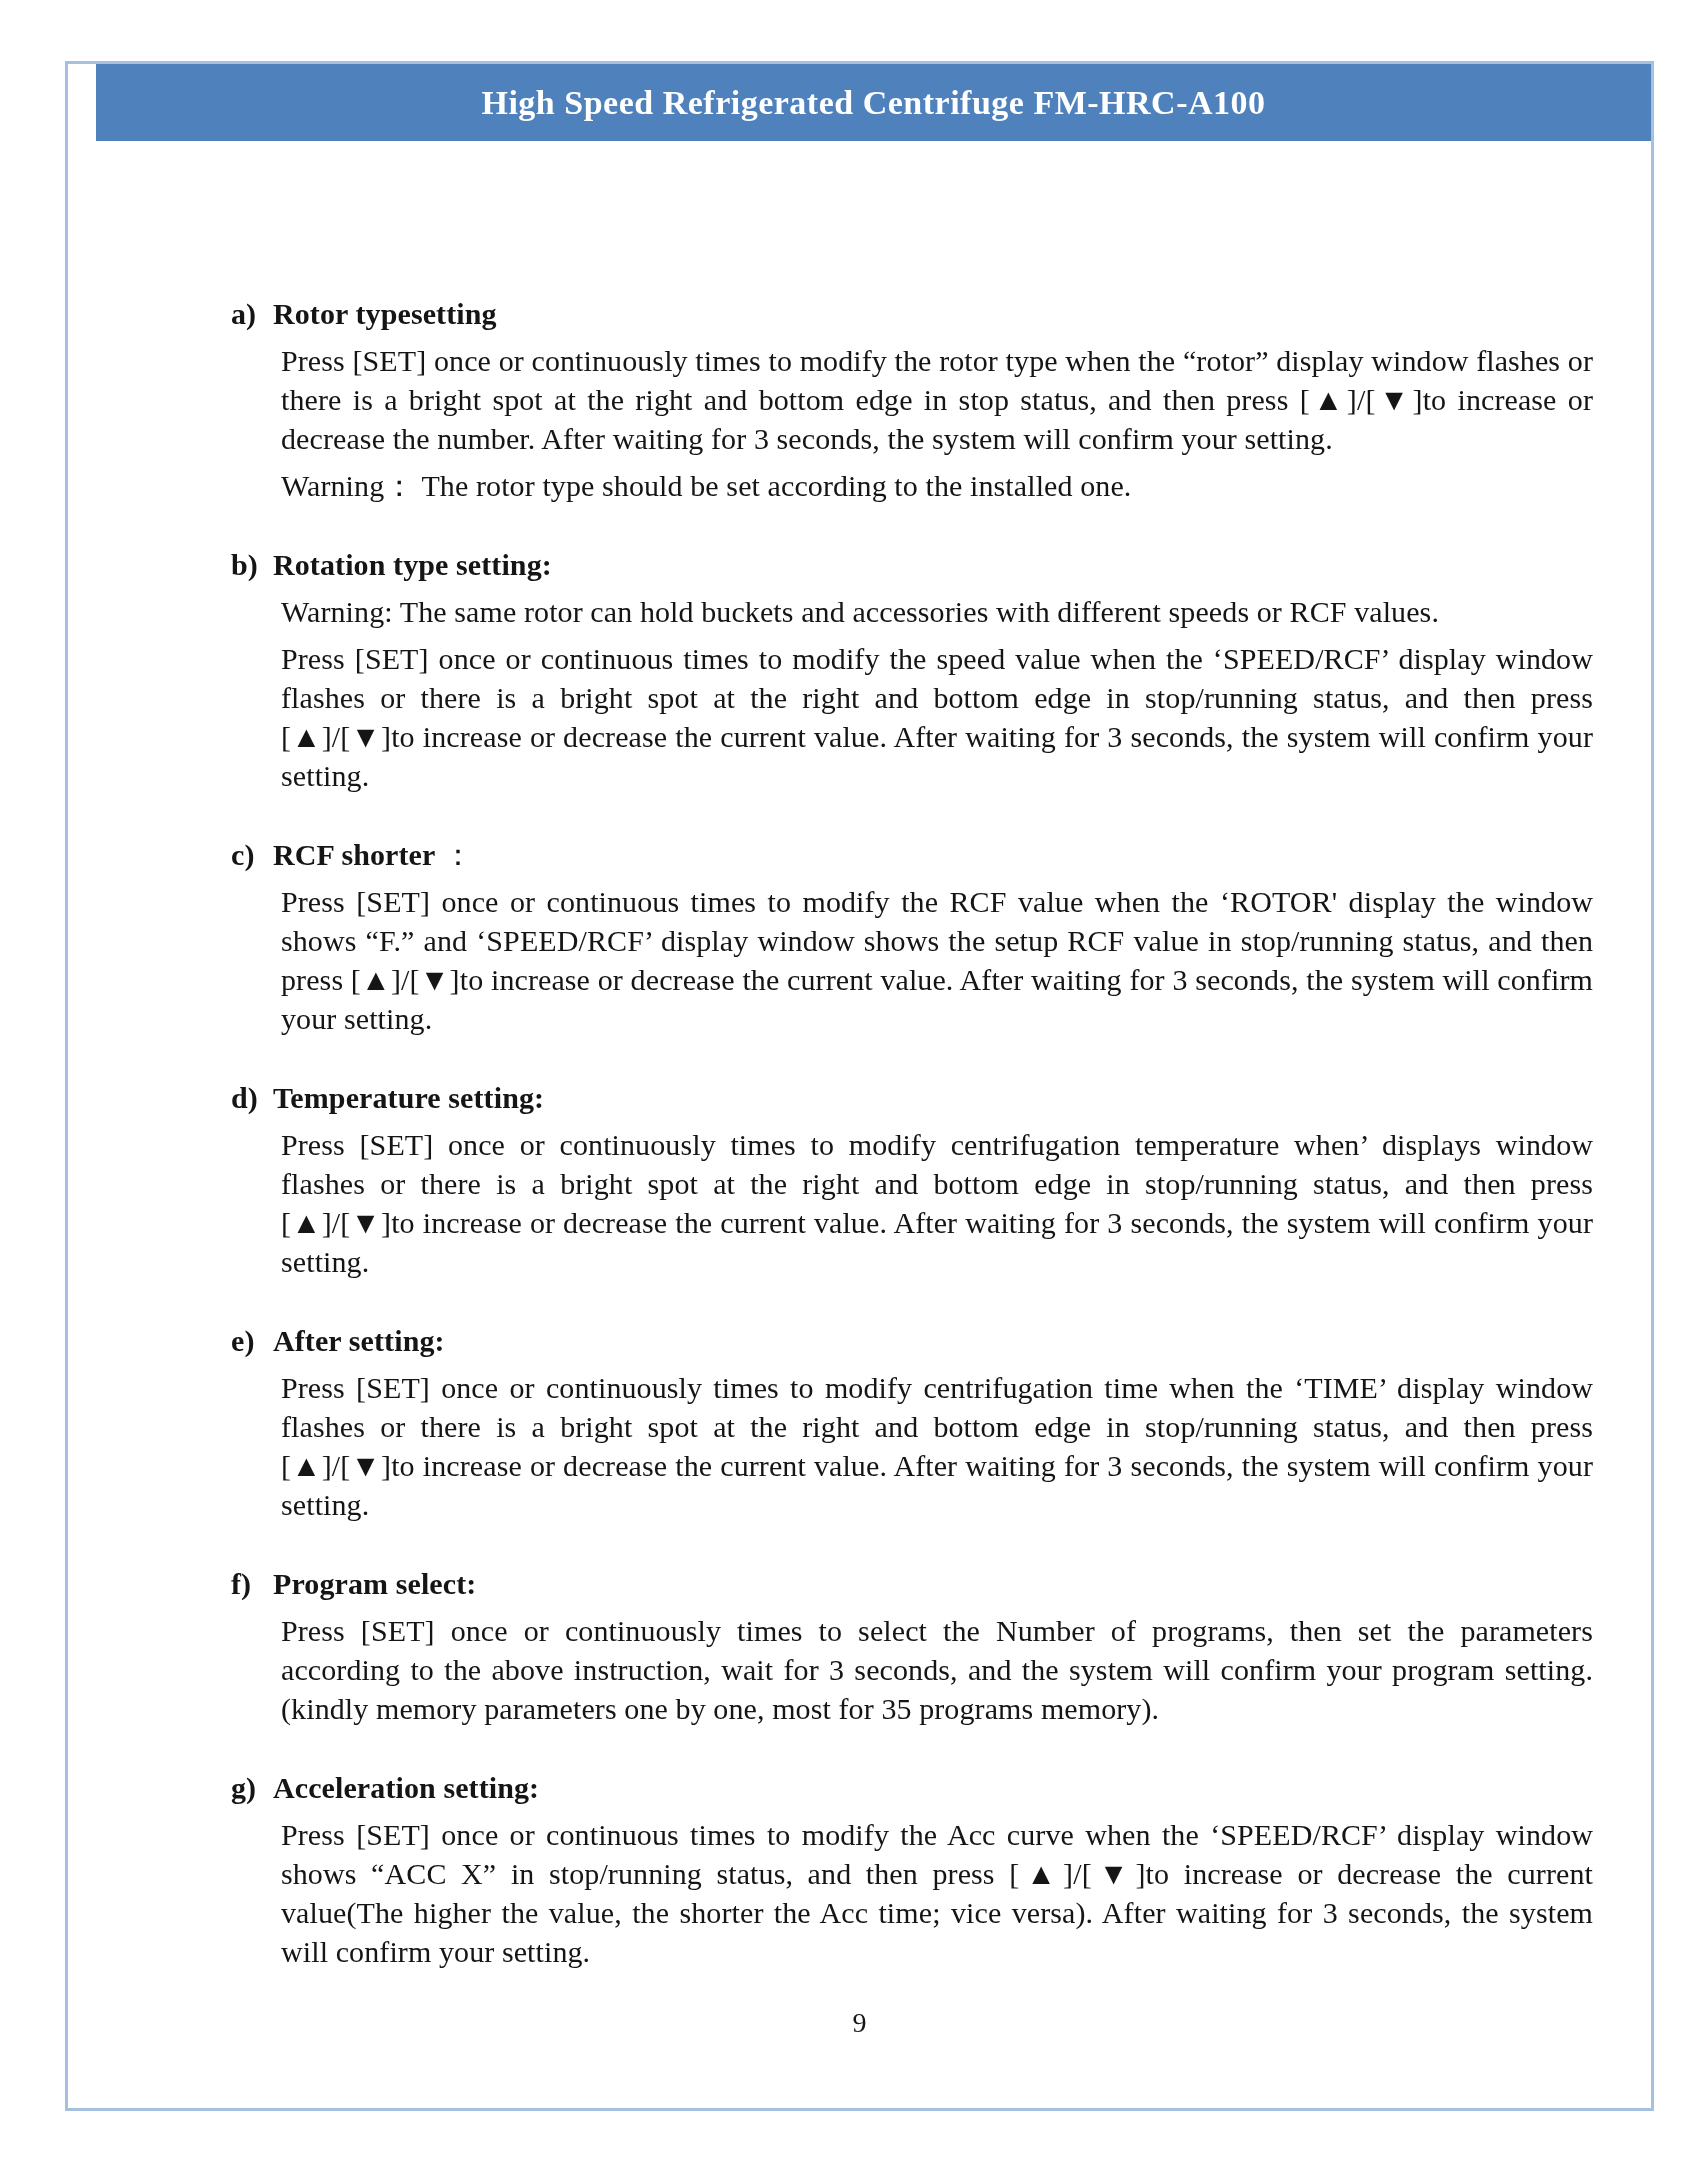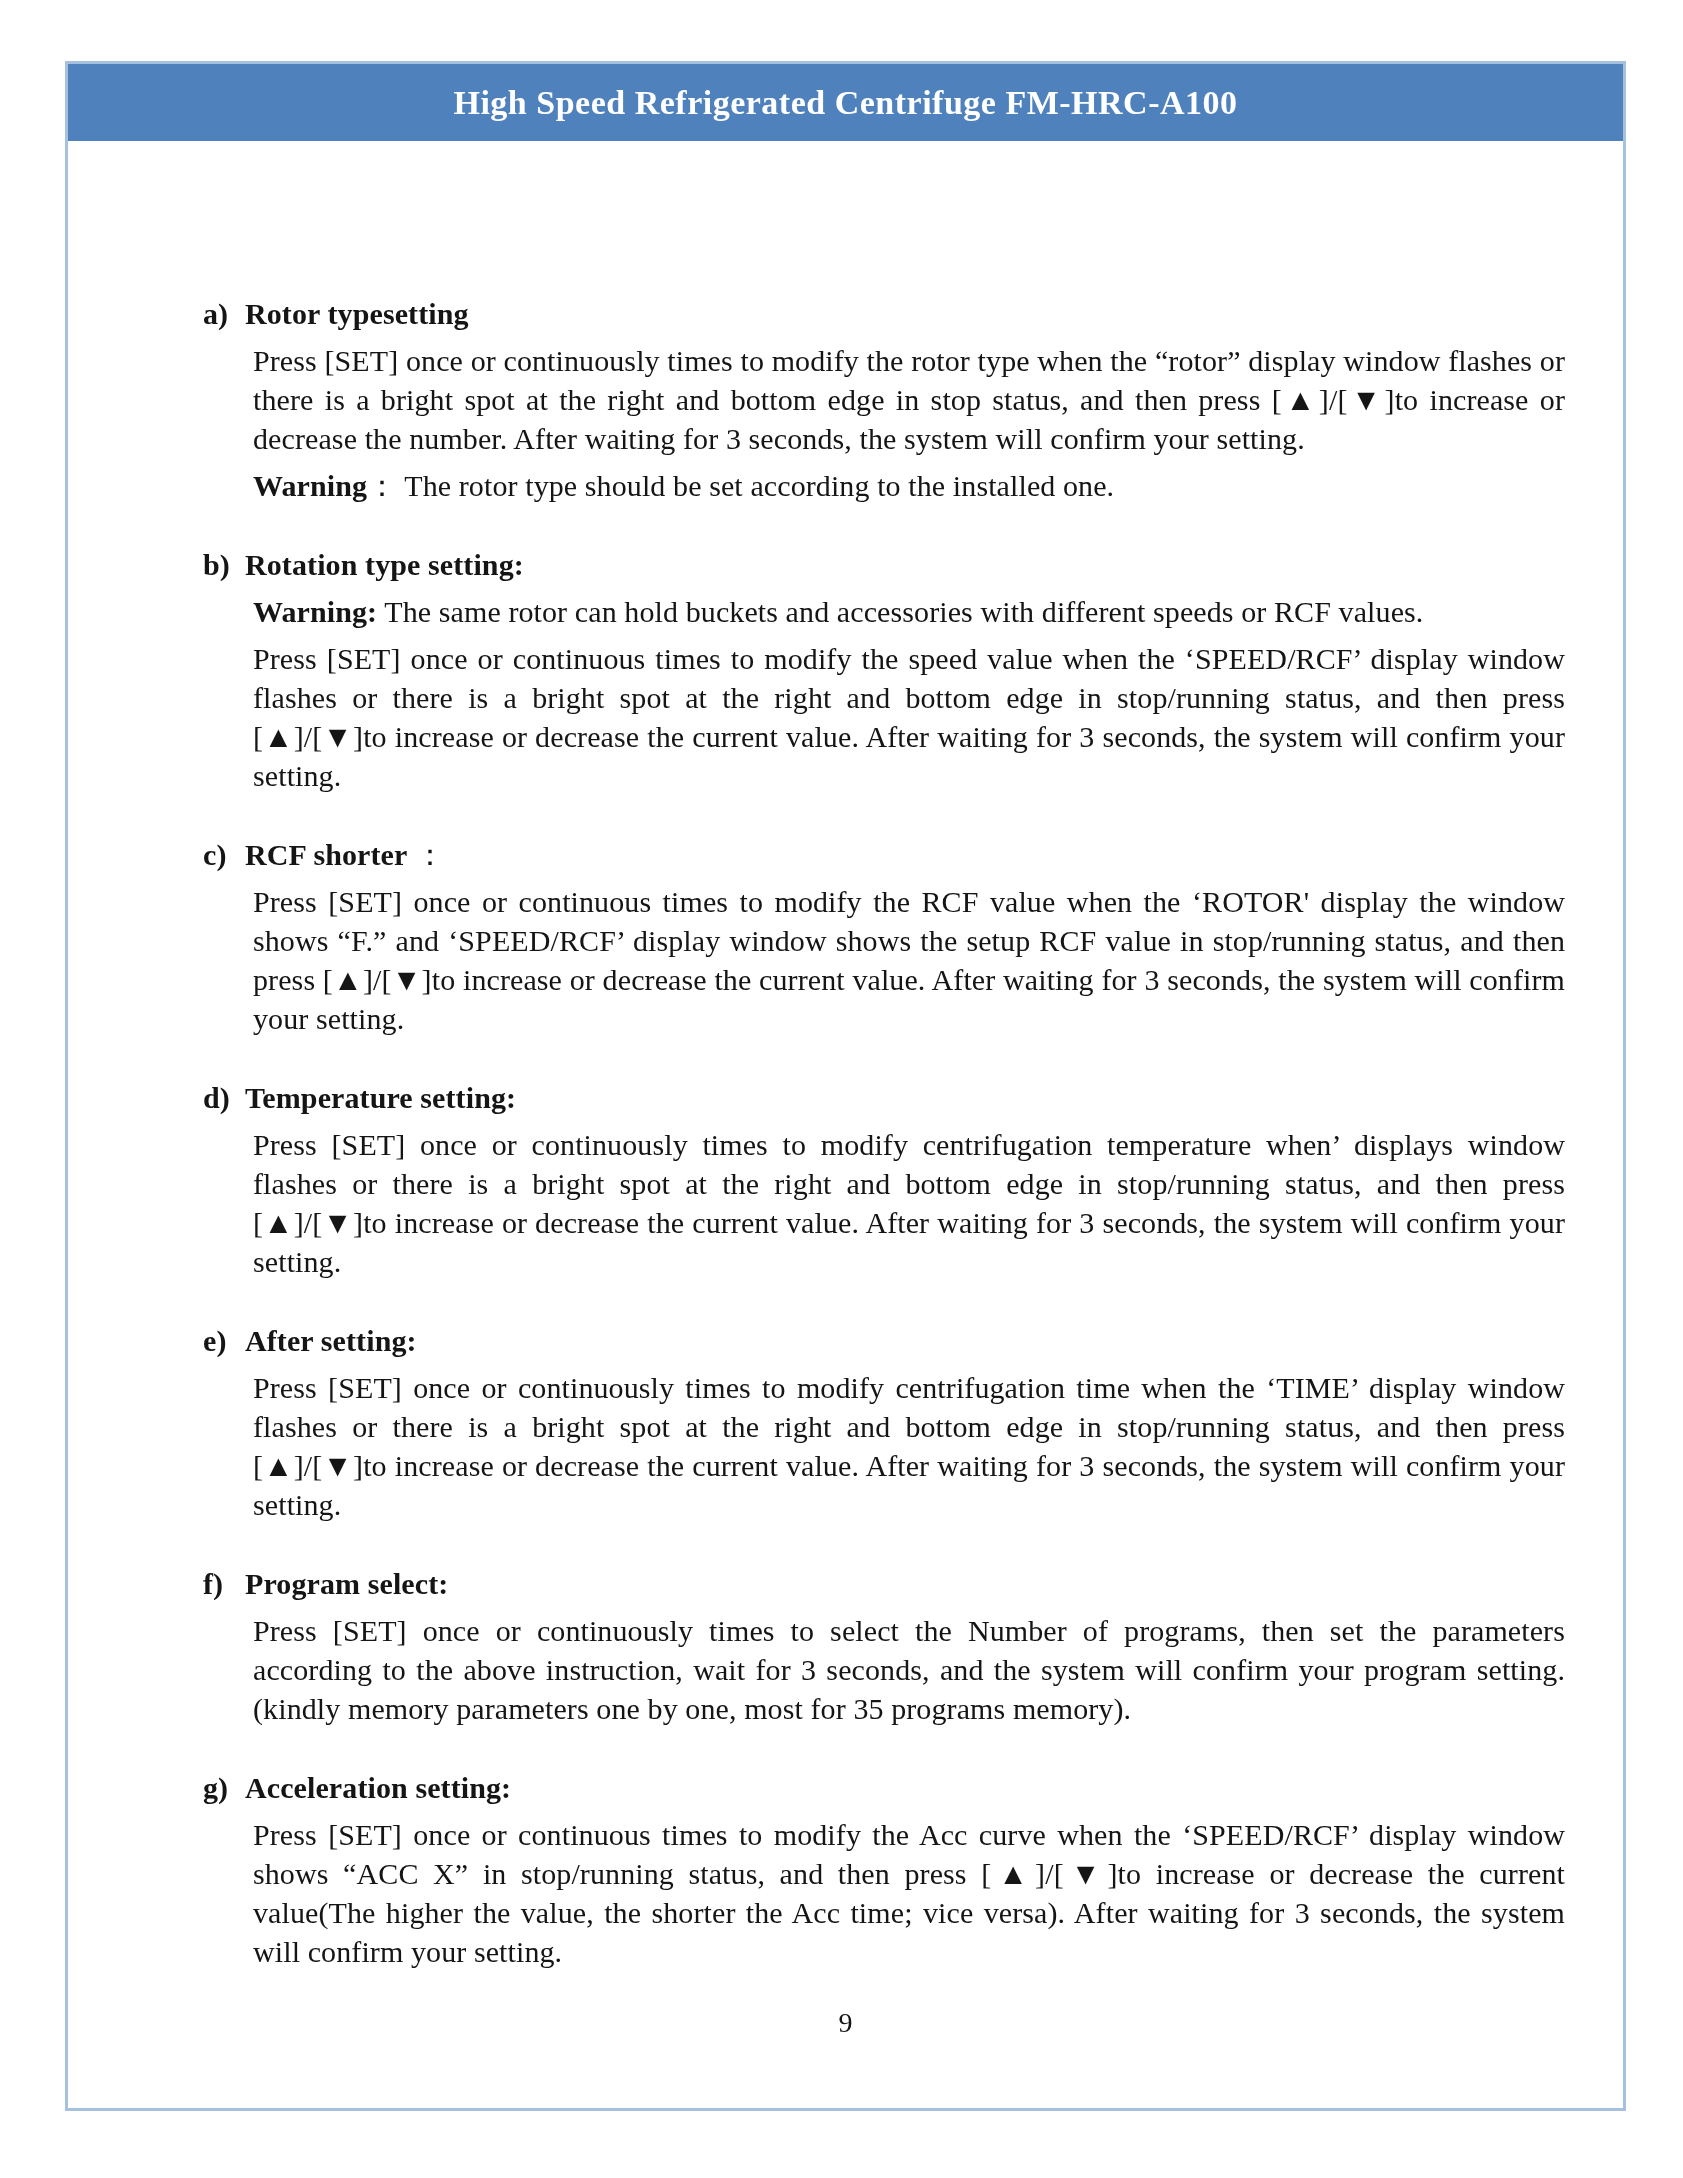--- a/index.html
+++ b/index.html
@@ -15,20 +15,21 @@
     color: #151515;
   }
   .page-frame {
     position: absolute;
     left: 65px;
     top: 61px;
     width: 1555px;
     height: 2044px;
     border: 3px solid #a6c1df;
     background: #ffffff;
+    padding-left: 28px;
   }
   .header-bar {
     height: 77px;
     background: #4f81bd;
     display: flex;
     align-items: center;
     justify-content: center;
   }
   .header-title {
     color: #ffffff;
@@ -61,21 +62,21 @@
     margin-top: 44px;
   }
   .sec-suffix {
     font-weight: normal;
   }
   .sec-para {
     margin: 8px;
     text-align: justify;
   }
   .run-bold {
-    font-weight: bold;
+    font-weight: normal;
   }
   .page-number {
     position: absolute;
     left: 0;
     right: 0;
     bottom: 69px;
     text-align: center;
     font-size: 28px;
     color: #151515;
   }

